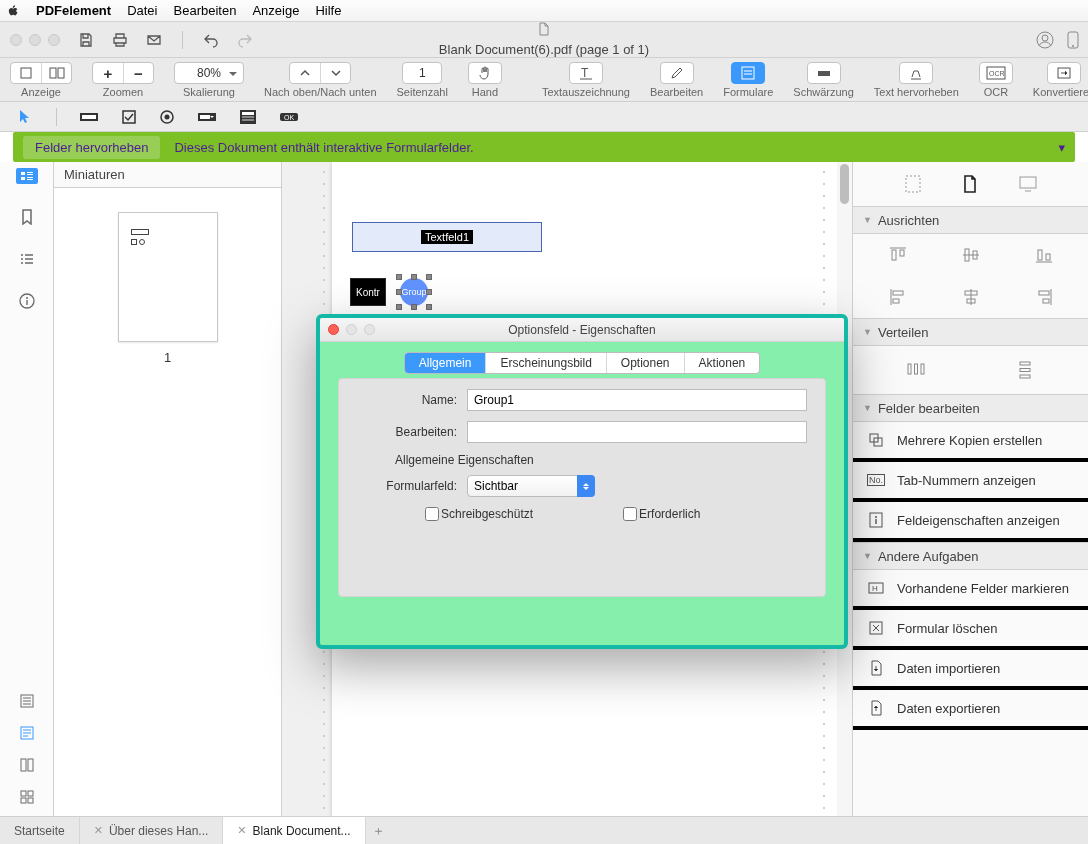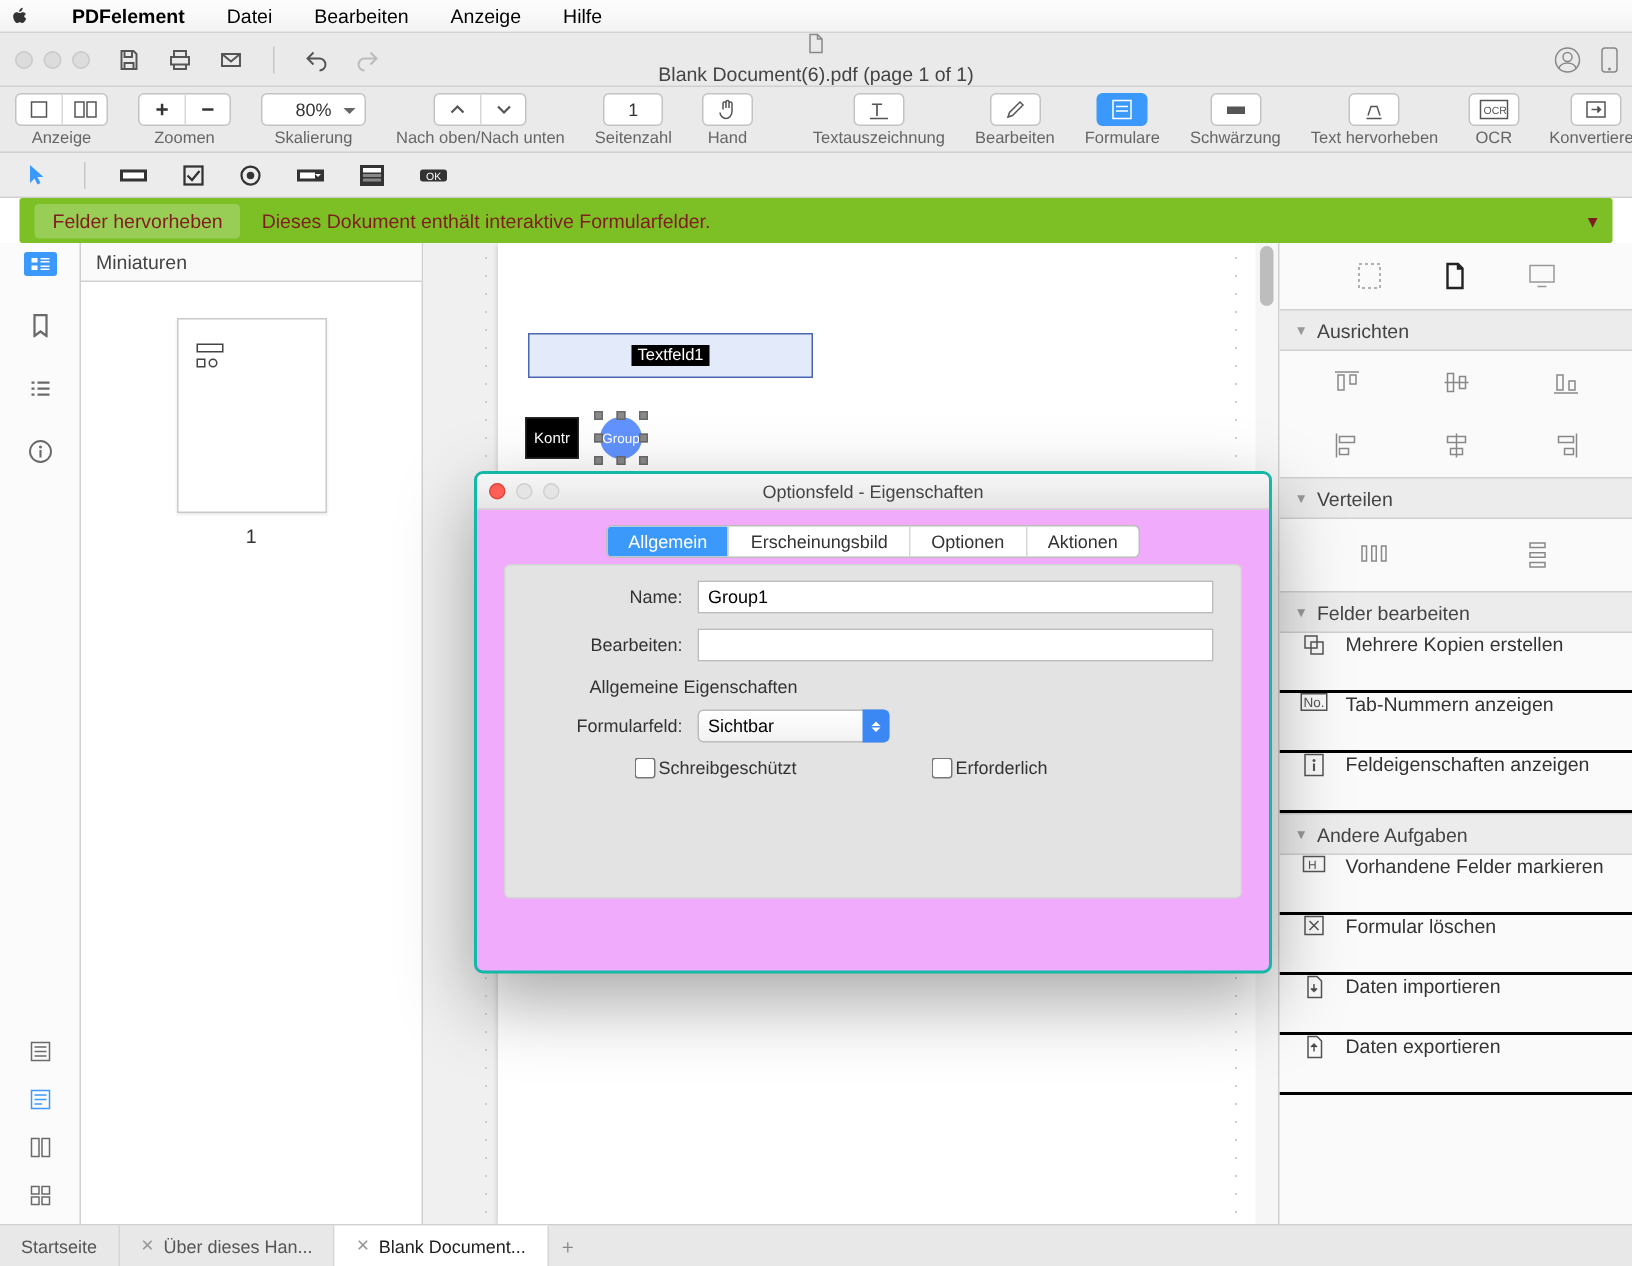--- a/index.html
+++ b/index.html
@@ -19,21 +19,21 @@
     --bg2: #eaeaea;
     --bg3: #ececec;
     --txt: #333;
     --txt2: #555;
   }
   * { box-sizing: border-box; }
   html, body { margin:0; padding:0; width:1088px; height:844px; font-family:-apple-system,"Helvetica Neue",Arial,sans-serif; font-size:13px; color:var(--txt); background:#fff; overflow:hidden; position:relative; }
   svg { display:block; }
 
   
-  .menubar { position:absolute; left:0; top:0; right:0; height:var(--menubar-h); background:linear-gradient(#fdfdfd,#f3f3f3); border-bottom:1px solid #d4d4d4; display:flex; align-items:center; padding:0 6px; gap:28px; }
+  .menubar { position:absolute; left:0; top:0; right:0; height:var(--menubar-h); background:linear-gradient(#fdfdfd,#f3f3f3); border-bottom:1px solid #d4d4d4; display:flex; align-items:center; padding:0 6px; gap:16px; }
   .menubar .apple { width:14px; height:14px; }
   .menubar .app { font-weight:600; }
   .menubar .item { color:#000; }
 
   
   .titlebar { position:absolute; left:0; top:var(--menubar-h); right:0; height:var(--titlebar-h); background:var(--bg2); border-bottom:1px solid var(--bdr); display:flex; align-items:center; }
   .traffic { display:flex; gap:7px; padding-left:10px; }
   .traffic span { width:12px; height:12px; border-radius:50%; background:#dcdcdc; border:1px solid #c9c9c9; display:inline-block; }
   .titlebar .quick { display:flex; gap:18px; margin-left:18px; align-items:center; }
   .titlebar .quick .sep { width:1px; height:18px; background:#c7c7c7; margin:0 2px; }
@@ -52,21 +52,21 @@
   .toolgrp.grow { flex:1; }
   .zoomval { display:flex; align-items:center; justify-content:center; width:70px; height:22px; border:1px solid #c3c3c3; border-radius:4px; background:#fff; font-size:12px; position:relative; }
   .zoomval::after { content:""; position:absolute; right:6px; top:9px; border:4px solid transparent; border-top-color:#666; }
   .pagefield { width:40px; height:22px; border:1px solid #c3c3c3; border-radius:4px; background:#fff; text-align:center; font-size:12px; display:flex; align-items:center; justify-content:center; }
 
   
   .toolbar2 { position:absolute; left:0; top:102px; right:0; height:var(--toolbar2-h); background:var(--bg3); border-bottom:1px solid var(--bdr); display:flex; align-items:center; padding-left:16px; gap:22px; }
   .tb2sep { width:1px; height:18px; background:#c7c7c7; }
 
   
-  .greenbar { position:absolute; left:13px; right:13px; top:132px; height:var(--greenbar-h); background:var(--grn); color:#7f1d1d; display:flex; align-items:center; padding:0 10px; border-radius:2px; }
+  .greenbar { position:absolute; left:13px; right:13px; top:132px; height:var(--greenbar-h); background:var(--grn); color:#4c1d95; display:flex; align-items:center; padding:0 10px; border-radius:2px; }
   .greenbar .btn { background:rgba(255,255,255,0.22); padding:4px 12px; border-radius:3px; margin-right:14px; }
   .greenbar .chev { position:absolute; right:10px; }
 
   
   .content { position:absolute; left:0; top:var(--content-top); right:0; bottom:var(--tabbar-h); display:flex; background:#eab308; }
 
   
   .navstrip { width:54px; background:#fbfbfb; border-right:1px solid var(--bdr); display:flex; flex-direction:column; align-items:center; padding-top:6px; gap:24px; }
   .navstrip .top { display:flex; flex-direction:column; gap:24px; align-items:center; }
   .navstrip .bottom { margin-top:auto; margin-bottom:10px; display:flex; flex-direction:column; gap:14px; align-items:center; }
@@ -105,25 +105,25 @@
   .formRadio .h.tc { left:15px; top:0; } .formRadio .h.bc { left:15px; bottom:0; }
   .formRadio .h.lc { left:0; top:15px; } .formRadio .h.rc { right:0; top:15px; }
 
   
   .rpanel { width:236px; border-left:1px solid var(--bdr); background:#fafafa; overflow:auto; }
   .rpanel .iconrow { height:44px; display:flex; align-items:center; justify-content:center; gap:40px; }
   .rpanel .sechdr { background:#ececec; border-top:1px solid var(--bdr); border-bottom:1px solid var(--bdr); height:28px; display:flex; align-items:center; padding:0 10px; color:#444; gap:6px; }
   .rpanel .sechdr .tri { color:#999; font-size:9px; }
   .rpanel .grid6 { display:grid; grid-template-columns:repeat(3,1fr); justify-items:center; padding:12px 8px; row-gap:24px; }
   .rpanel .grid2 { display:grid; grid-template-columns:repeat(2,1fr); justify-items:center; padding:14px 8px; }
-  .rpanel .rowitem { height:40px; display:flex; align-items:flex-start; gap:12px; padding:0 14px; border-bottom:2px solid #000000; }
+  .rpanel .rowitem { height:40px; display:flex; align-items:center; gap:12px; padding:0 14px; border-bottom:4px solid #000000; }
   .rpanel .rowitem .ico { width:18px; display:flex; justify-content:center; color:#555; }
 
   
-  .modal { position:absolute; left:316px; top:314px; width:532px; height:335px; background:#f0abfc; border:2px solid #14b8a6; border-radius:6px; box-shadow:0 18px 50px rgba(0,0,0,0.35); overflow:hidden; }
+  .modal { position:absolute; left:316px; top:314px; width:532px; height:335px; background:#86efac; border:4px solid #14b8a6; border-radius:6px; box-shadow:0 18px 50px rgba(0,0,0,0.35); overflow:hidden; }
   .modal .mtitle { height:24px; background:linear-gradient(#f6f6f6,#e6e6e6); border-bottom:1px solid #d3d3d3; display:flex; align-items:center; justify-content:center; position:relative; font-size:12px; color:#444; }
   .modal .mtraffic { position:absolute; left:8px; display:flex; gap:7px; }
   .modal .mtraffic span { width:11px; height:11px; border-radius:50%; display:inline-block; }
   .modal .mtraffic .r { background:#ff5f57; border:1px solid #e24138; }
   .modal .mtraffic .y { background:#e5e5e5; border:1px solid #cfcfcf; }
   .modal .mtraffic .g { background:#e5e5e5; border:1px solid #cfcfcf; }
   .modal .tabs { display:flex; justify-content:center; padding:10px 0 8px; }
   .modal .tabseg { display:flex; border:1px solid #bcbcbc; border-radius:4px; overflow:hidden; background:#fff; height:22px; }
   .modal .tabseg > div { padding:0 14px; display:flex; align-items:center; font-size:12px; border-left:1px solid #d7d7d7; }
   .modal .tabseg > div:first-child { border-left:none; }

